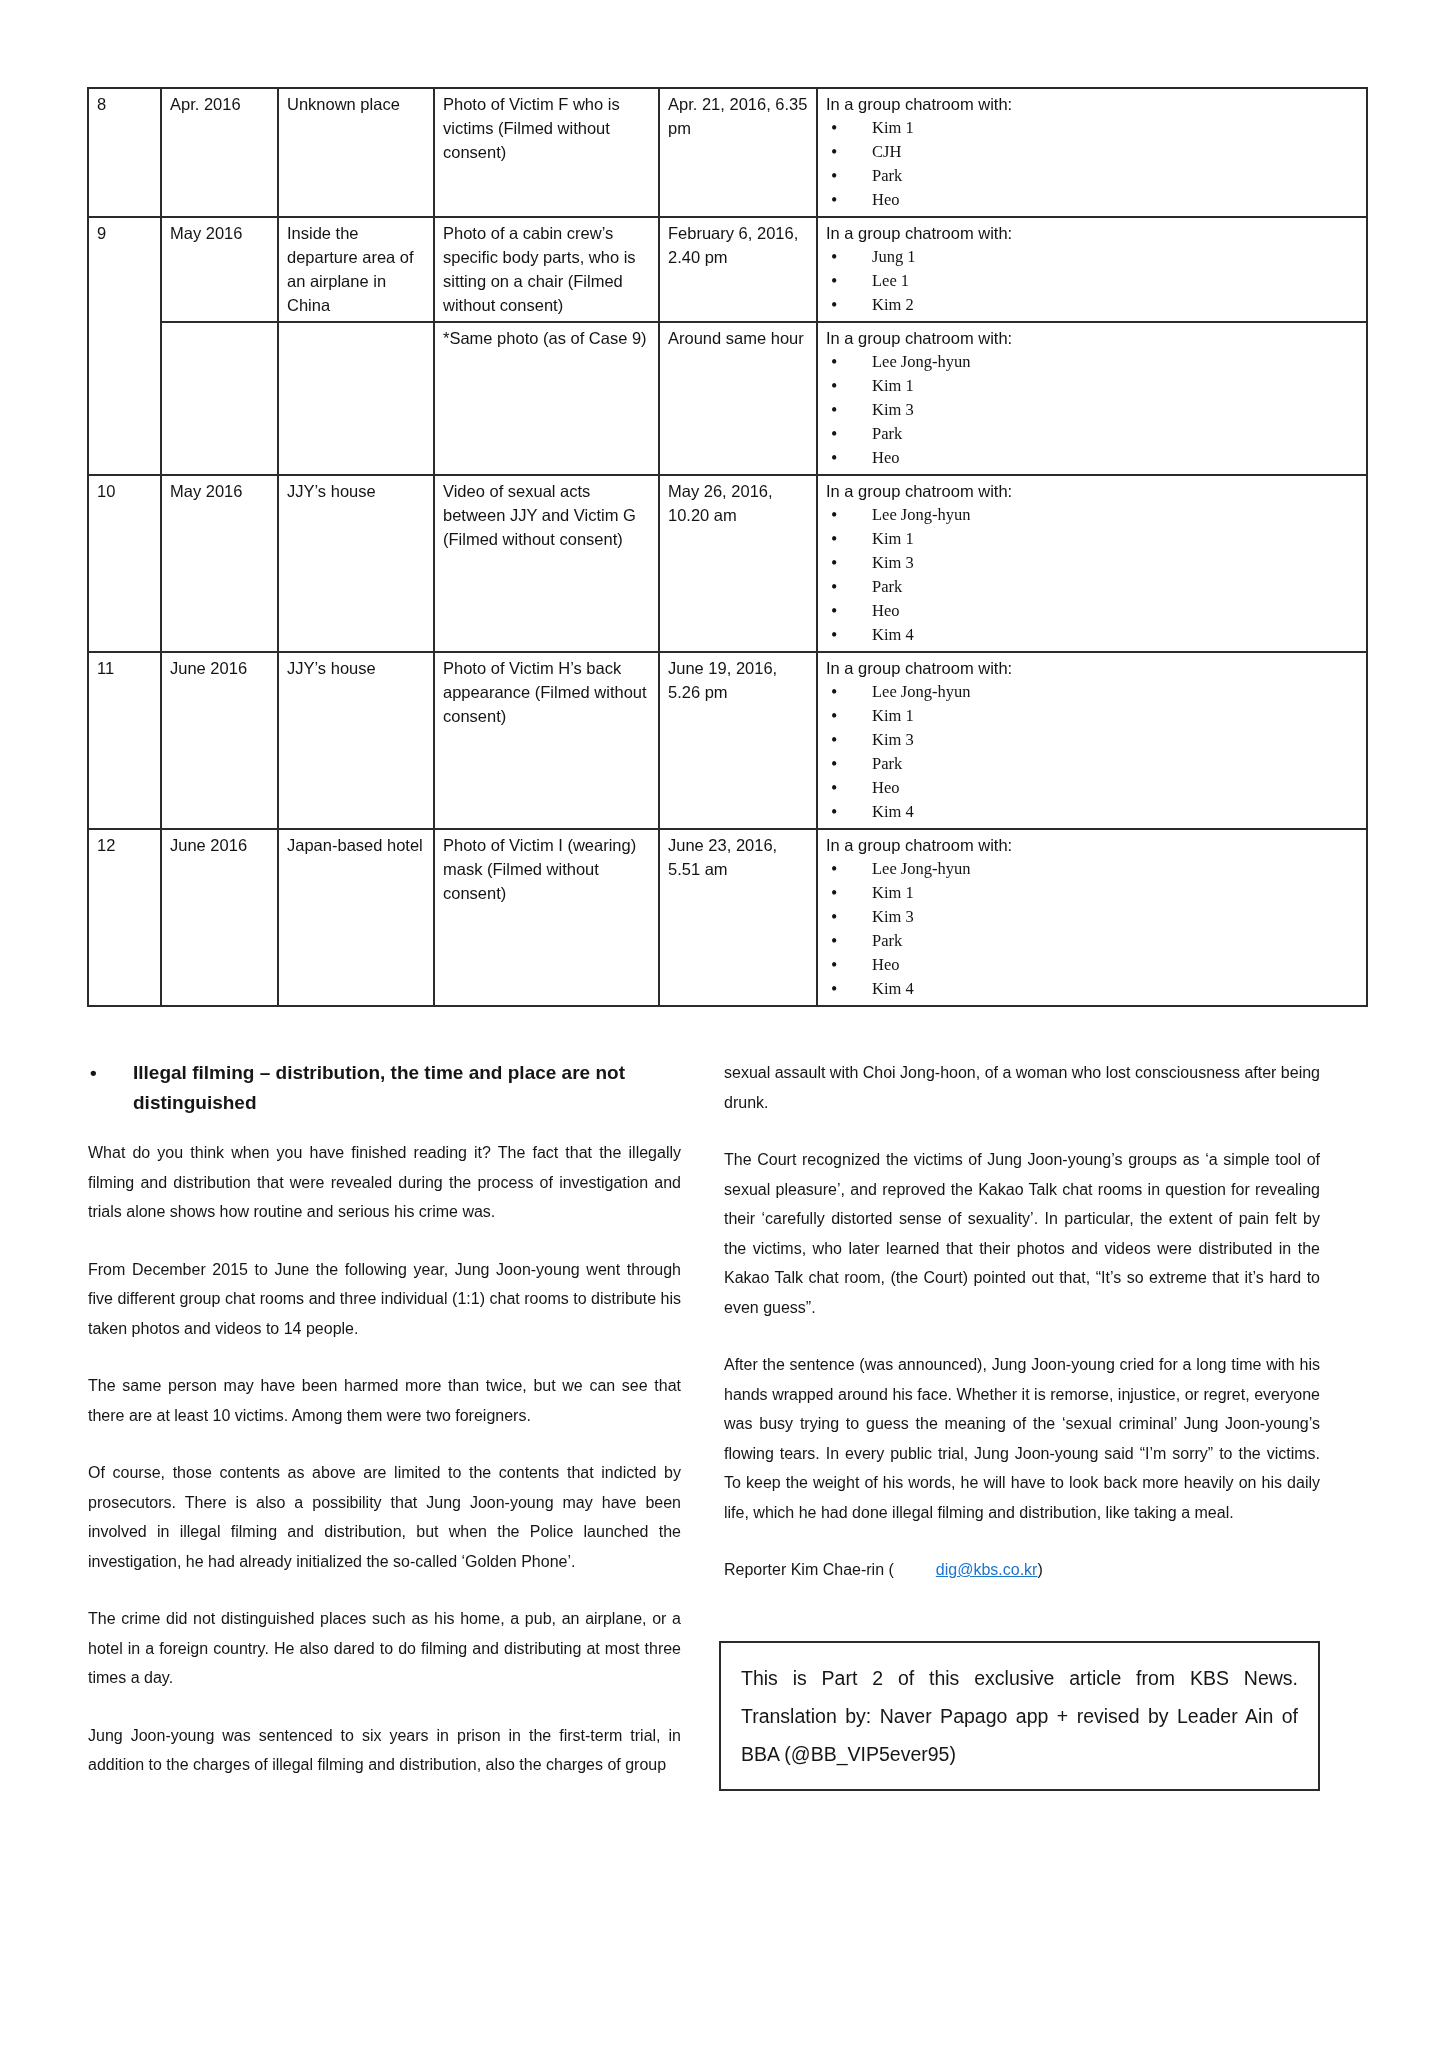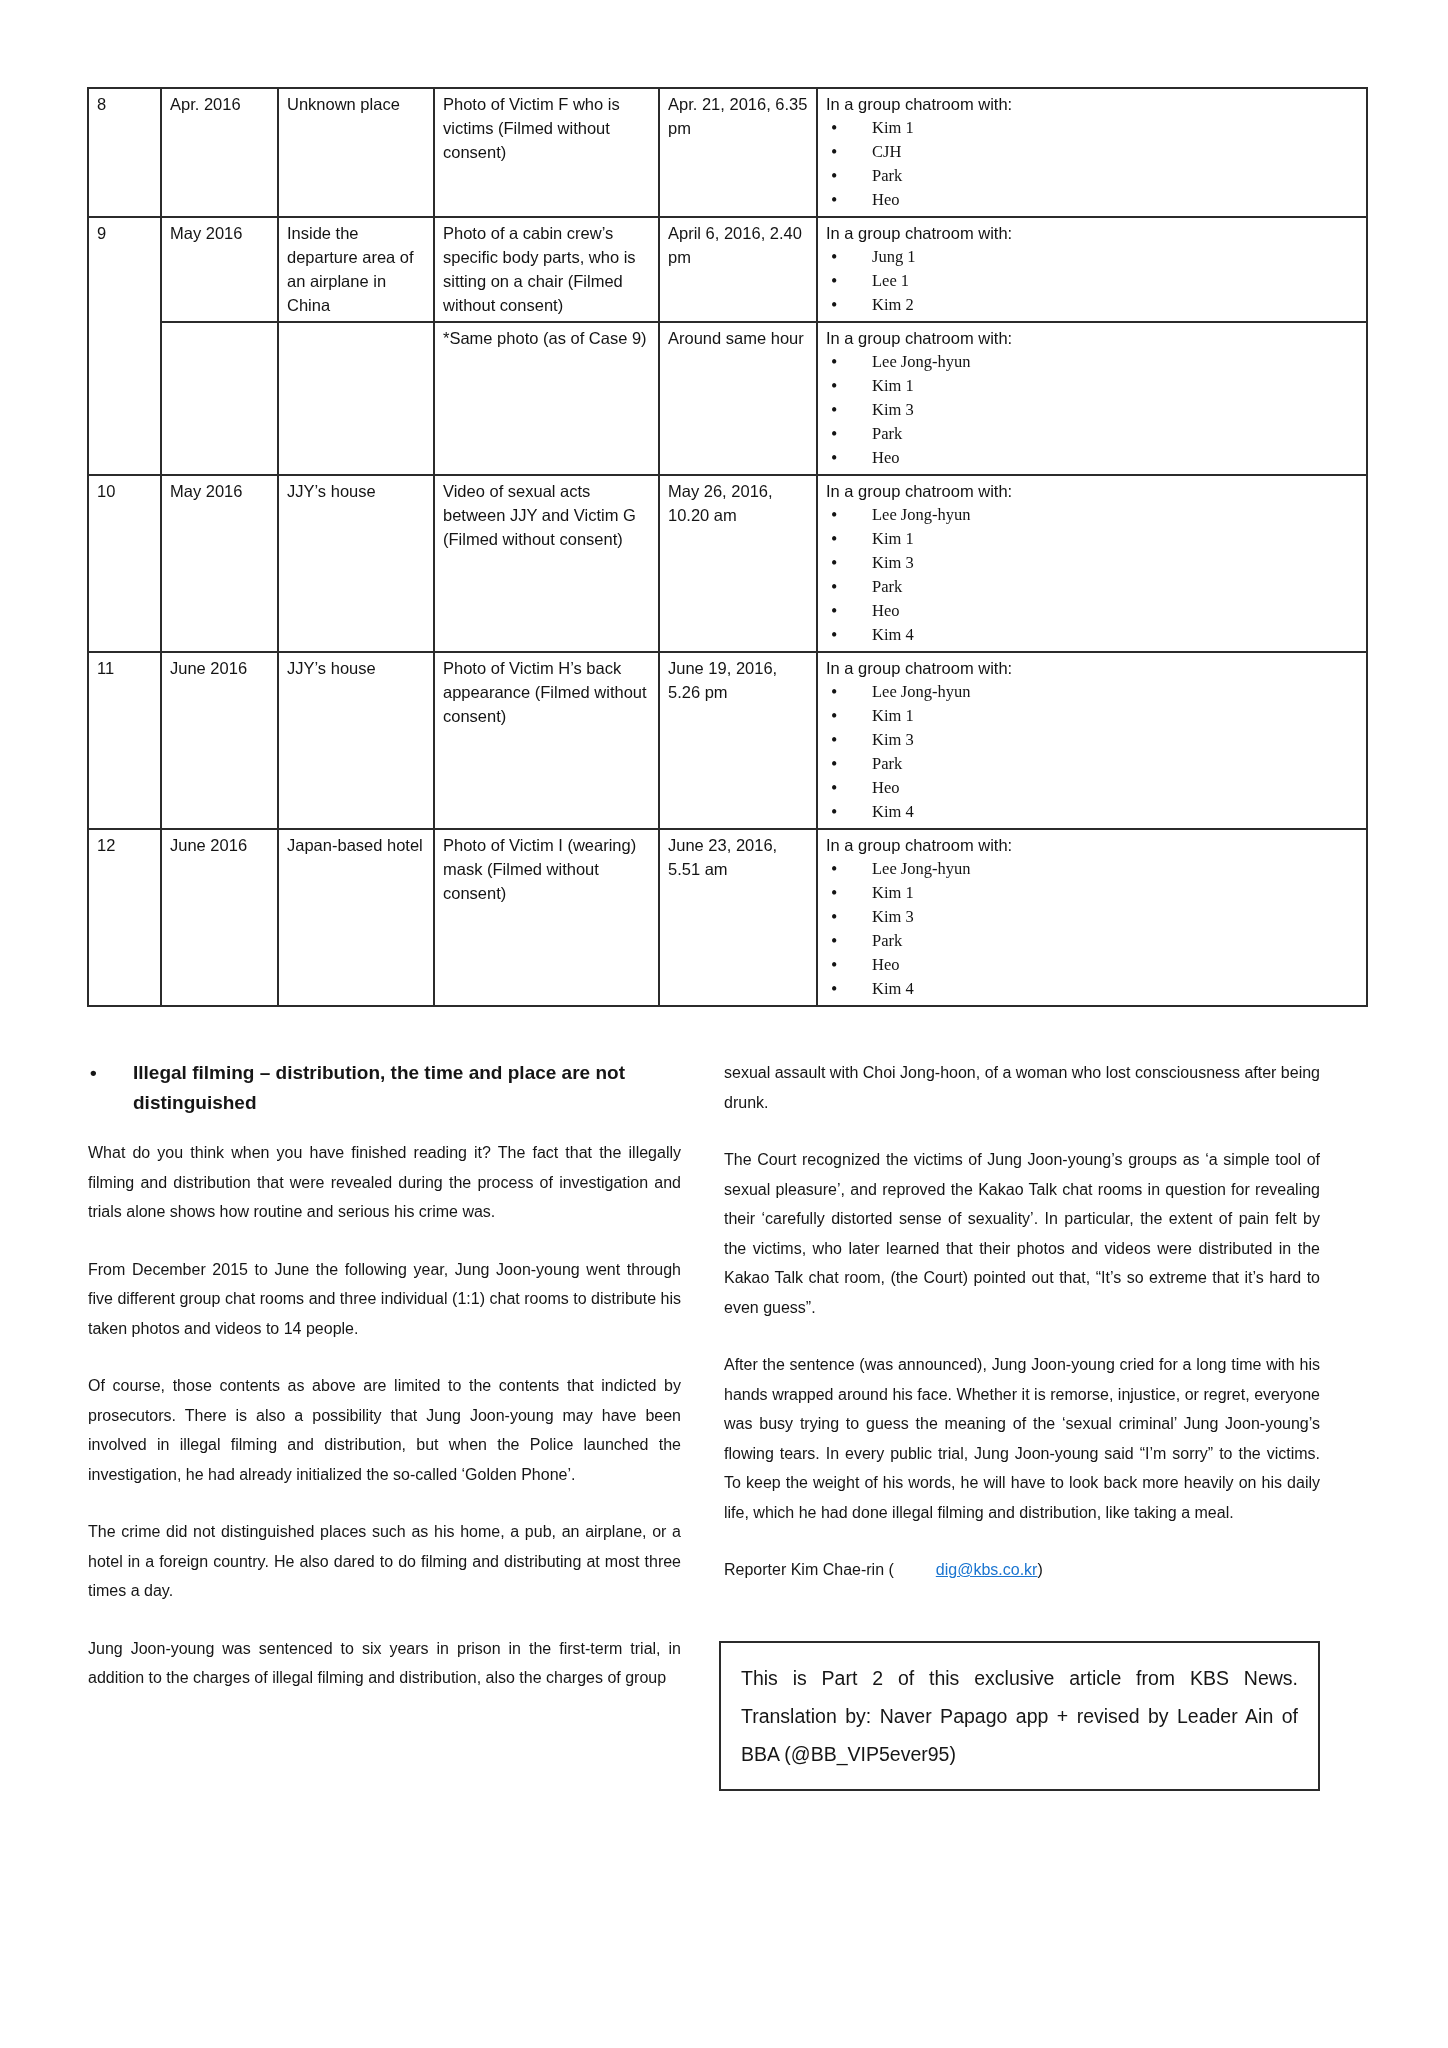--- a/index.html
+++ b/index.html
@@ -137,21 +137,21 @@
               <li>Park</li>
               <li>Heo</li>
             </ul>
         </td>
       </tr>
       <tr>
         <td rowspan="2">9</td>
         <td>May 2016</td>
         <td>Inside the departure area of an airplane in China</td>
         <td>Photo of a cabin crew’s specific body parts, who is sitting on a chair (Filmed without consent)</td>
-        <td>April 6, 2016, 2.40 pm</td>
+        <td>February 6, 2016, 2.40 pm</td>
         <td>
           <div>In a group chatroom with:</div>
           <ul class="members">
               <li>Jung 1</li>
               <li>Lee 1</li>
               <li>Kim 2</li>
             </ul>
         </td>
       </tr>
       <tr>
@@ -225,20 +225,21 @@
         </td>
       </tr>
     </tbody>
   </table>
 
   <div class="columns">
     <div class="col-left">
       <div class="section-heading">Illegal filming – distribution, the time and place are not distinguished</div>
       <p>What do you think when you have finished reading it? The fact that the illegally filming and distribution that were revealed during the process of investigation and trials alone shows how routine and serious his crime was.</p>
       <p>From December 2015 to June the following year, Jung Joon-young went through five different group chat rooms and three individual (1:1) chat rooms to distribute his taken photos and videos to 14 people.</p>
+      <p>The same person may have been harmed more than twice, but we can see that there are at least 10 victims. Among them were two foreigners.</p>
       <p>Of course, those contents as above are limited to the contents that indicted by prosecutors. There is also a possibility that Jung Joon-young may have been involved in illegal filming and distribution, but when the Police launched the investigation, he had already initialized the so-called ‘Golden Phone’.</p>
       <p>The crime did not distinguished places such as his home, a pub, an airplane, or a hotel in a foreign country. He also dared to do filming and distributing at most three times a day.</p>
       <p>Jung Joon-young was sentenced to six years in prison in the first-term trial, in addition to the charges of illegal filming and distribution, also the charges of group</p>
     </div>
     <div class="col-right">
       <p>sexual assault with Choi Jong-hoon, of a woman who lost consciousness after being drunk.</p>
       <p>The Court recognized the victims of Jung Joon-young’s groups as ‘a simple tool of sexual pleasure’, and reproved the Kakao Talk chat rooms in question for revealing their ‘carefully distorted sense of sexuality’. In particular, the extent of pain felt by the victims, who later learned that their photos and videos were distributed in the Kakao Talk chat room, (the Court) pointed out that, “It’s so extreme that it’s hard to even guess”.</p>
       <p>After the sentence (was announced), Jung Joon-young cried for a long time with his hands wrapped around his face. Whether it is remorse, injustice, or regret, everyone was busy trying to guess the meaning of the ‘sexual criminal’ Jung Joon-young’s flowing tears. In every public trial, Jung Joon-young said “I’m sorry” to the victims. To keep the weight of his words, he will have to look back more heavily on his daily life, which he had done illegal filming and distribution, like taking a meal.</p>
       <p class="reporter-line"><span>Reporter Kim Chae-rin (</span><a href="#" class="email-link">dig@kbs.co.kr</a><span>)</span></p>
       <div class="note-box">

